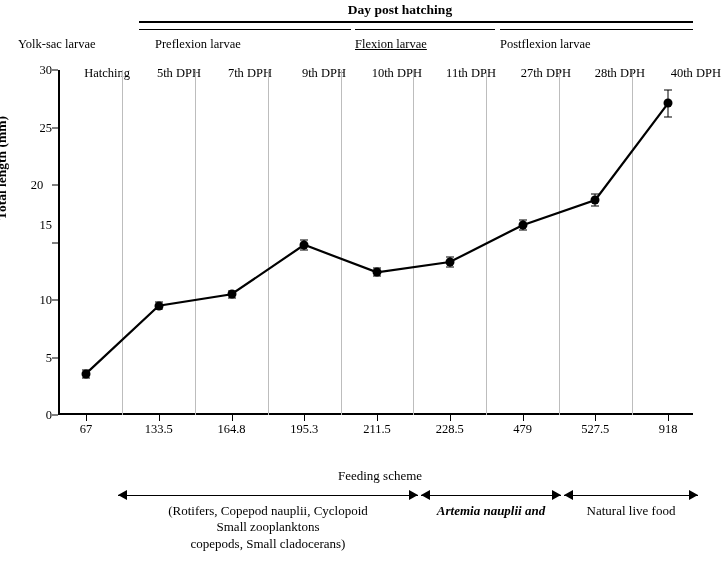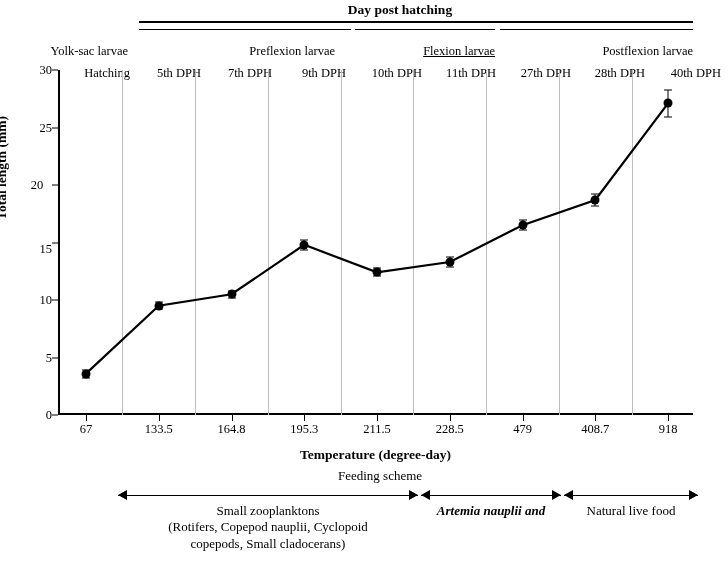--- a/index.html
+++ b/index.html
@@ -34,23 +34,23 @@
   }
   .dph-rule {
     position: absolute;
     left: 139px; top: 21px;
     width: 554px;
     height: 0;
     border-top: 2px solid #000;
   }
   .stage-label {
     position: absolute;
-    top: 44px;
+    top: 37px;
     font-size: 12.5px;
-    text-align: right;
+    text-align: left;
     white-space: nowrap;
   }
   .stage-rule {
     position: absolute;
     top: 29px;
     height: 0;
     border-top: 1px solid #000;
   }
 
   
@@ -219,34 +219,33 @@
   <div class="toplabel" style="left:127px; width:74px;">5th DPH</div>
   <div class="toplabel" style="left:198px; width:74px;">7th DPH</div>
   <div class="toplabel" style="left:266px; width:80px;">9th DPH</div>
   <div class="toplabel" style="left:338px; width:84px;">10th DPH</div>
   <div class="toplabel" style="left:412px; width:84px;">11th DPH</div>
   <div class="toplabel" style="left:487px; width:84px;">27th DPH</div>
   <div class="toplabel" style="left:561px; width:84px;">28th DPH</div>
   <div class="toplabel" style="left:637px; width:84px;">40th DPH</div>
 
   <div class="y-axis-title">Total length (mm)</div>
-  <div class="x-axis-title">Temperature (degree-day)</div>
 
   <div id="plot">
     <div class="axis-left"></div>
     <div class="axis-bottom"></div>
     <div id="yticks">
         <div class="ytick-mark" style="top: 345px;"></div>
         <div class="ytick-label" style="top: 345px;">0</div>
         <div class="ytick-mark" style="top: 287.5px;"></div>
         <div class="ytick-label" style="top: 287.5px;">5</div>
         <div class="ytick-mark" style="top: 230px;"></div>
         <div class="ytick-label" style="top: 230px;">10</div>
         <div class="ytick-mark" style="top: 172.5px;"></div>
-        <div class="ytick-label" style="top: 179px;">15</div>
+        <div class="ytick-label" style="top: 155px;">15</div>
         <div class="ytick-mark" style="top: 115px;"></div>
         <div class="ytick-label" style="top: 115px; text-align: center;">20</div>
         <div class="ytick-mark" style="top: 57.5px;"></div>
         <div class="ytick-label" style="top: 57.5px;">25</div>
         <div class="ytick-mark" style="top: 0px;"></div>
         <div class="ytick-label" style="top: 0px;">30</div>
       </div>
     <div id="xgrid">
         <div class="vgrid" style="left: 64.375px; border-left-color: rgb(189, 189, 189);"></div>
         <div class="vgrid" style="left: 137.125px; border-left-color: rgb(189, 189, 189);"></div>
@@ -307,21 +306,21 @@
         <div class="xtick-label" style="left: 173.5px;">164.8</div>
         <div class="xtick-mark" style="left: 246.25px;"></div>
         <div class="xtick-label" style="left: 246.25px;">195.3</div>
         <div class="xtick-mark" style="left: 319px;"></div>
         <div class="xtick-label" style="left: 319px;">211.5</div>
         <div class="xtick-mark" style="left: 391.75px;"></div>
         <div class="xtick-label" style="left: 391.75px;">228.5</div>
         <div class="xtick-mark" style="left: 464.5px;"></div>
         <div class="xtick-label" style="left: 464.5px;">479</div>
         <div class="xtick-mark" style="left: 537.25px;"></div>
-        <div class="xtick-label" style="left: 537.25px;">408.7</div>
+        <div class="xtick-label" style="left: 537.25px;">527.5</div>
         <div class="xtick-mark" style="left: 610px;"></div>
         <div class="xtick-label" style="left: 610px;">918</div>
       </div>
   </div>
 
   <div class="feeding-title">Feeding scheme</div>
 
   <div class="arrow-row" style="left:118px; width:300px;">
     <div class="arrow-line"></div>
     <div class="arrow-head left"></div>
@@ -332,22 +331,22 @@
     <div class="arrow-head left"></div>
     <div class="arrow-head right"></div>
   </div>
   <div class="arrow-row" style="left:564px; width:134px;">
     <div class="arrow-line"></div>
     <div class="arrow-head left"></div>
     <div class="arrow-head right"></div>
   </div>
 
   <div class="feed-text" style="left:108px; top:503px; width:320px;">
+    <div>(Rotifers, Copepod nauplii, Cyclopoid</div>
     <div>Small zooplanktons</div>
-    <div>(Rotifers, Copepod nauplii, Cyclopoid</div>
     <div>copepods, Small cladocerans)</div>
   </div>
 
   <div class="feed-text" style="left:421px; top:503px; width:140px;">
     <div class="italic">Artemia nauplii and</div>
   </div>
 
   <div class="feed-text" style="left:564px; top:503px; width:134px;">
     <div>Natural live food</div>
   </div>

